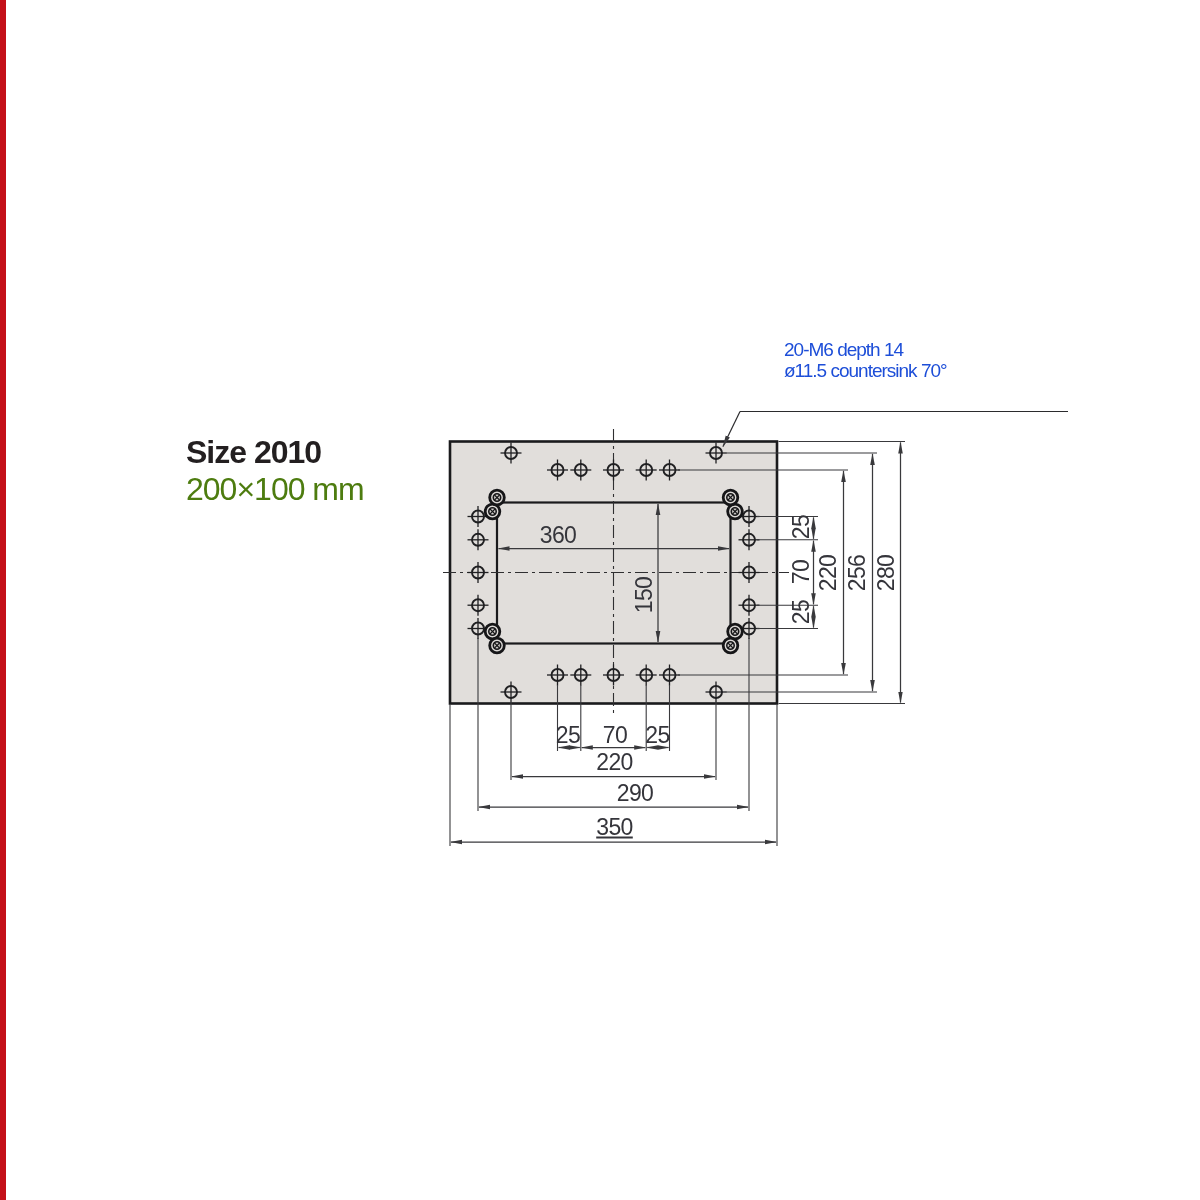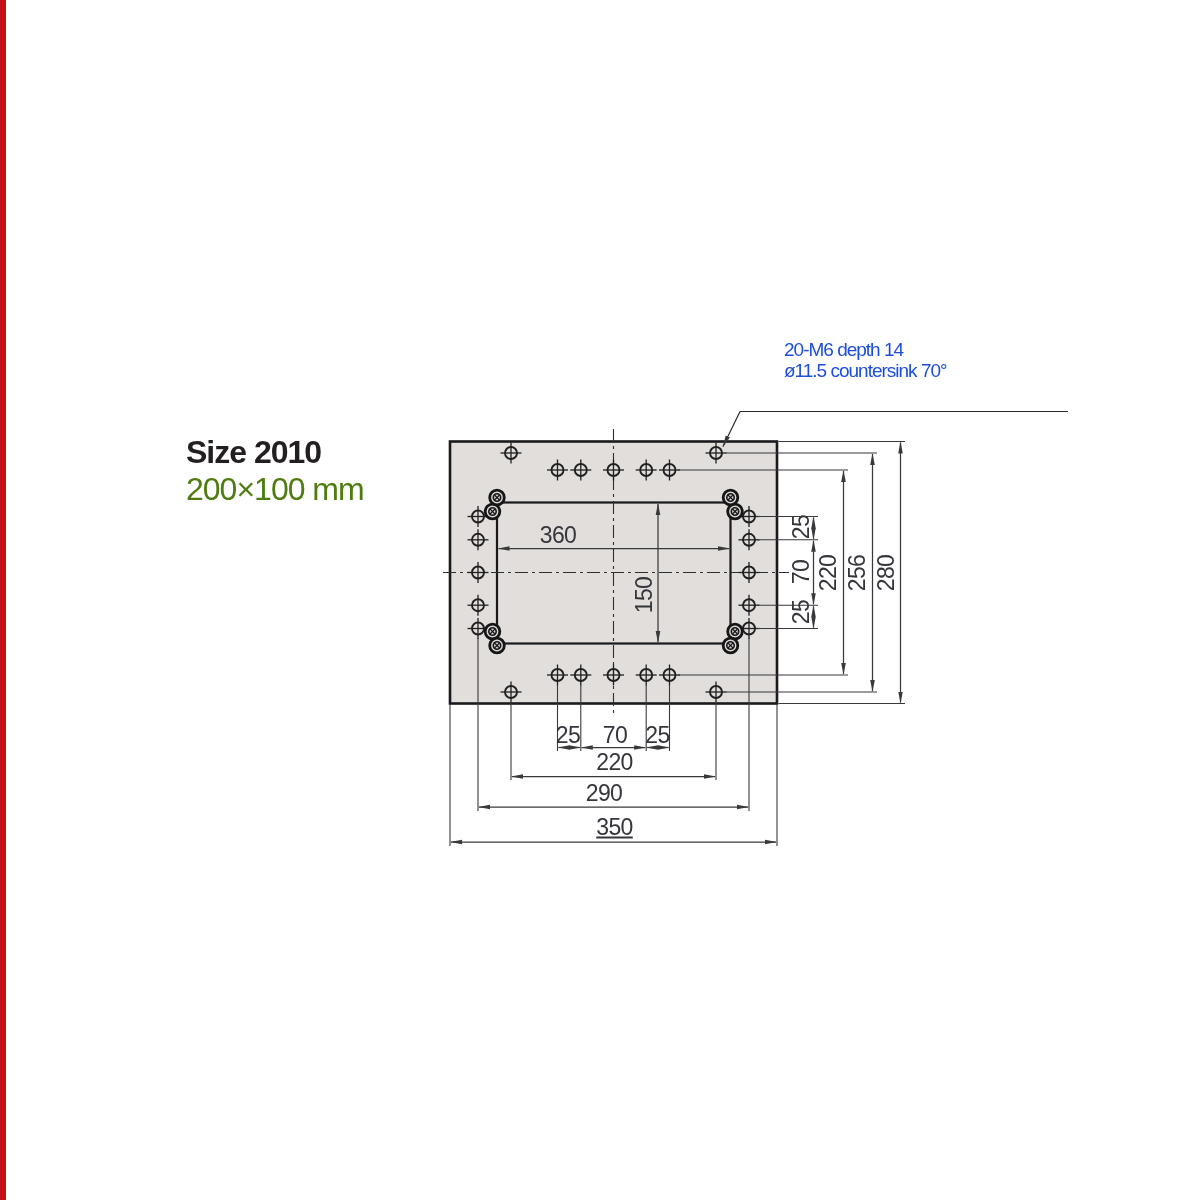--- a/index.html
+++ b/index.html
@@ -152,16 +152,16 @@
   <div class="dim-label vert" style="left:800.5px;top:571.5px;">70</div>
   <div class="dim-label vert" style="left:800.5px;top:612px;">25</div>
   <div class="dim-label vert" style="left:828px;top:573px;">220</div>
   <div class="dim-label vert" style="left:857px;top:573px;">256</div>
   <div class="dim-label vert" style="left:886px;top:572.5px;">280</div>
 
   <div class="dim-label" style="left:568px;top:734.5px;">25</div>
   <div class="dim-label" style="left:615px;top:734.5px;">70</div>
   <div class="dim-label" style="left:657.5px;top:734.5px;">25</div>
   <div class="dim-label" style="left:614.5px;top:762px;">220</div>
-  <div class="dim-label" style="left:604px;top:792.5px;">290</div>
+  <div class="dim-label" style="left:635px;top:792.5px;">290</div>
   <div class="dim-label" style="left:614.5px;top:827px;text-decoration:underline;">350</div>
 
 </div>
 
 </body></html>

